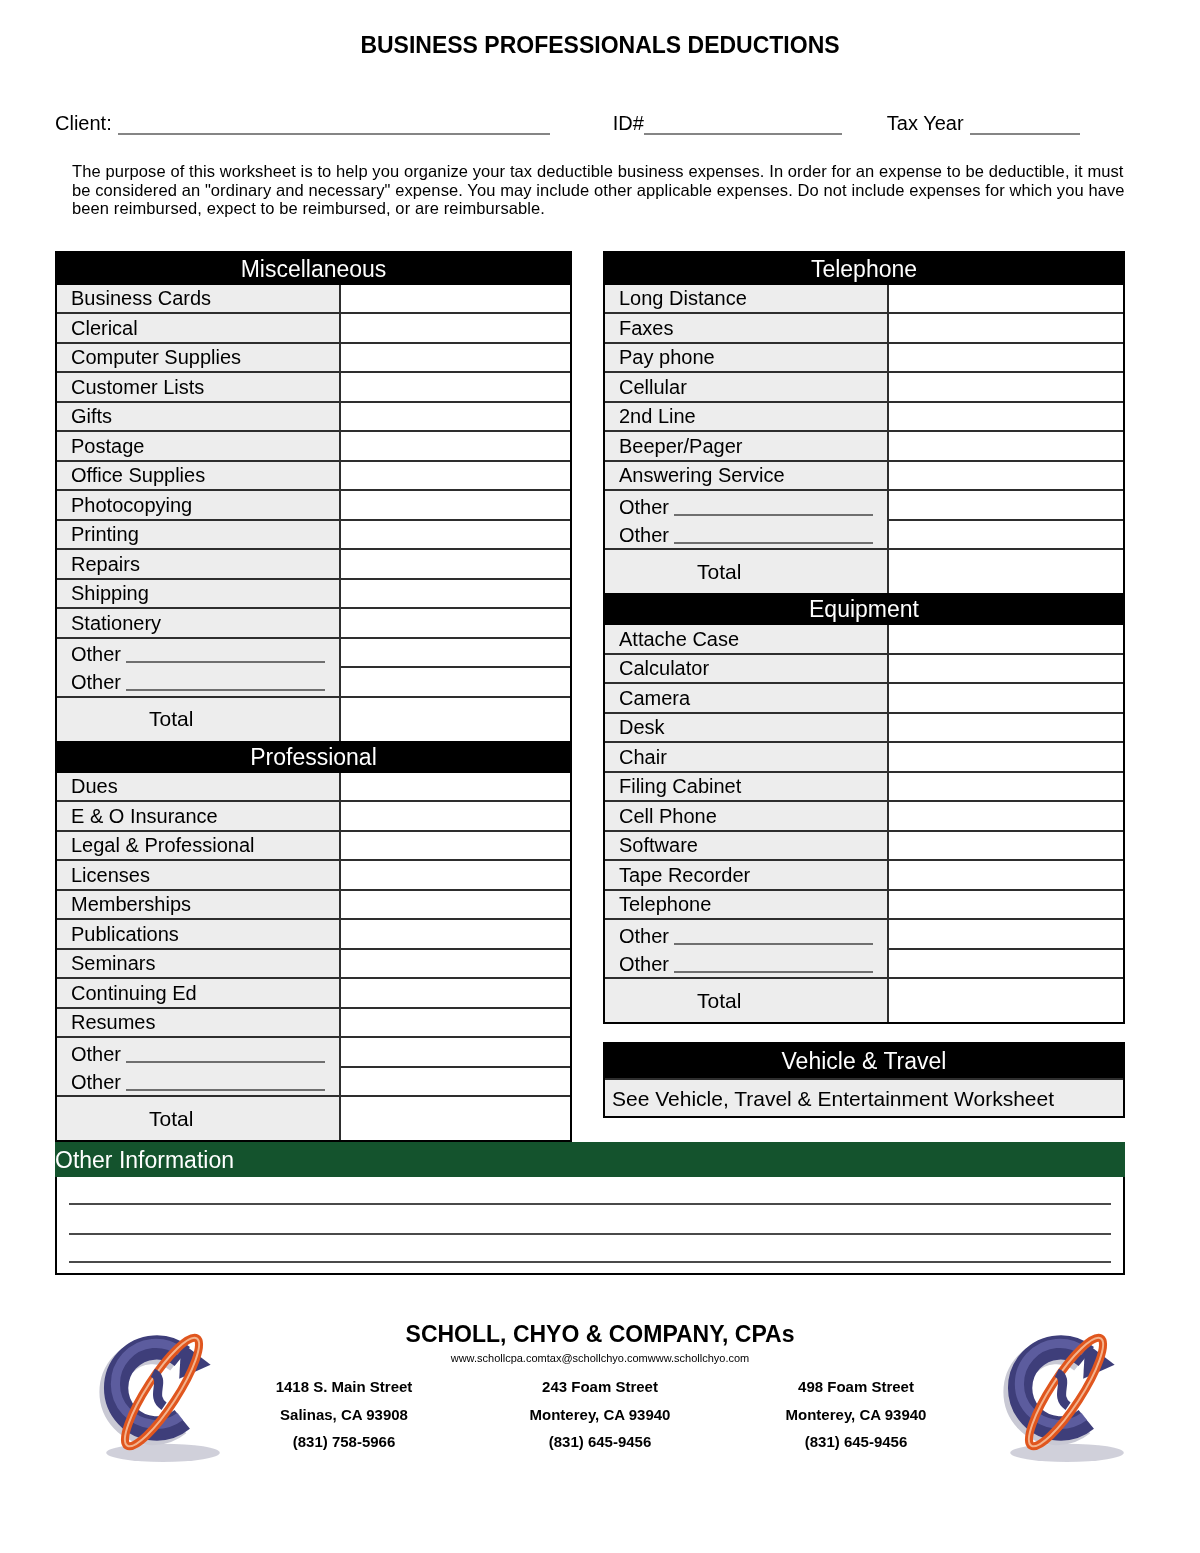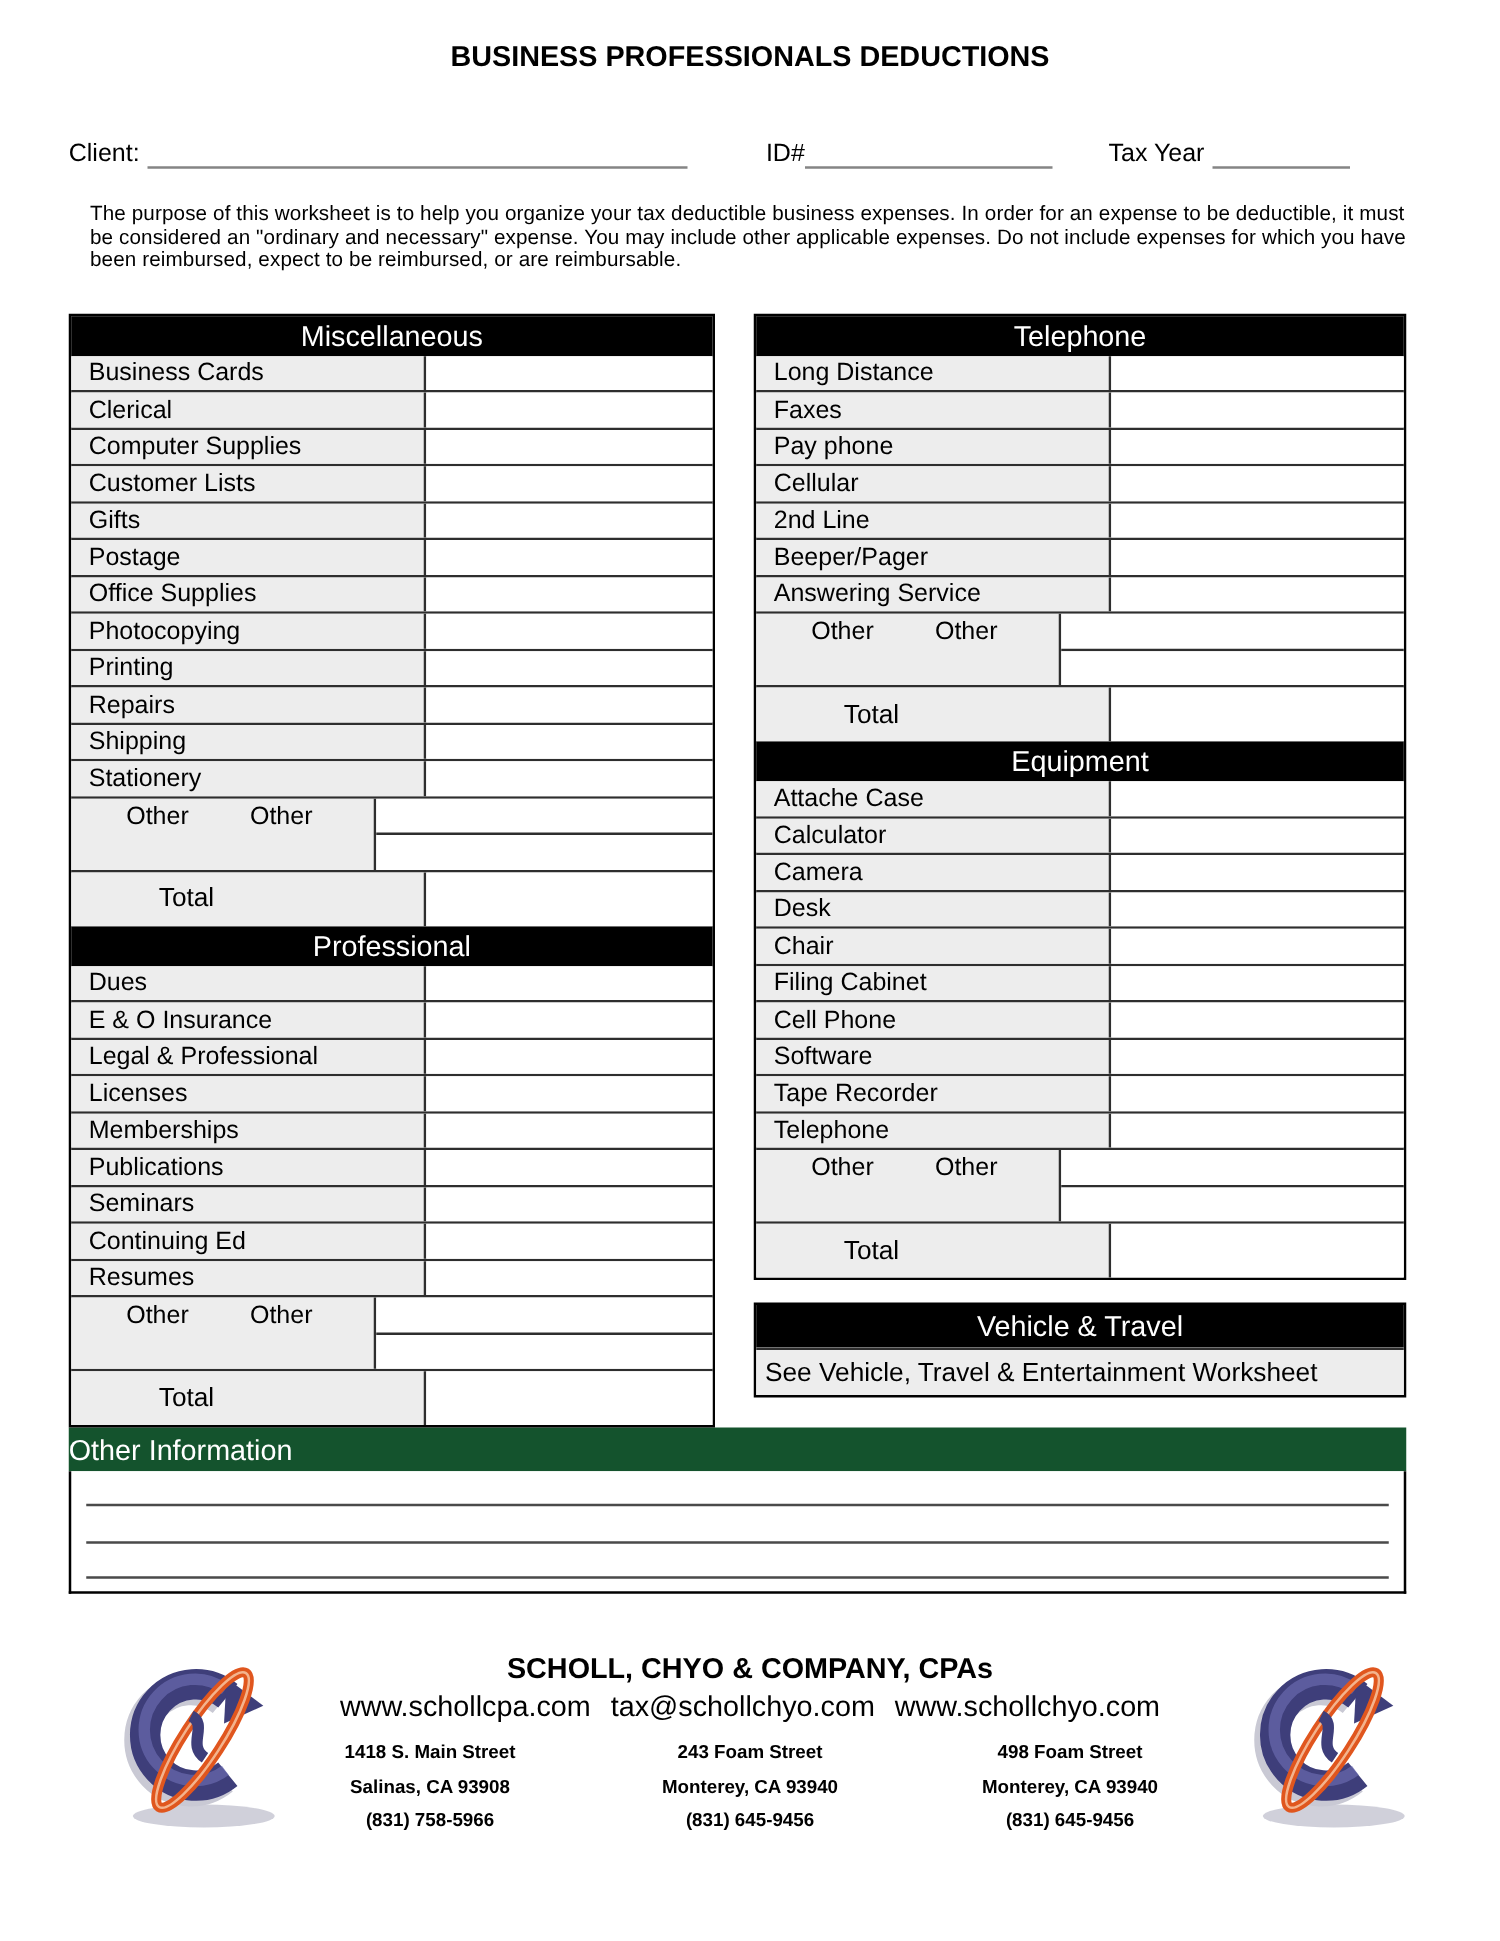--- a/index.html
+++ b/index.html
@@ -24,45 +24,45 @@
   .tbox { border:2px solid #000; }
   .sect-header { background:#000; color:#fff; text-align:center; font-size:23px;
     height:32px; line-height:33px; font-weight:normal; }
   .trow { display:flex; height:27.5px; border-top:2px solid #2e2e2e; }
   .trow:first-of-type { border-top:none; }
   .tlabel { width:284px; box-sizing:border-box; border-right:2px solid #2e2e2e;
     background:#ededed; padding-left:14px; font-size:20px; display:flex; align-items:center; }
   .tvalue { flex:1; background:#fff; }
 
   .other-block { display:flex; height:57px; border-top:2px solid #2e2e2e; }
-  .other-labels { width:244px; box-sizing:border-box; border-right:2px solid #2e2e2e;
-    background:#ededed; padding-left:14px; display:flex; flex-direction:row; justify-content:space-evenly; }
+  .other-labels { width:284px; box-sizing:border-box; border-right:2px solid #2e2e2e;
+    background:#ededed; padding-left:14px; display:flex; flex-direction:column; justify-content:space-evenly; }
   .other-line { display:flex; align-items:flex-end; font-size:20px; height:26px; }
   .other-fill { flex:1; border-bottom:2px solid #6f6f6f; margin:0 14px 3px 5px; }
   .other-values { flex:1; display:flex; flex-direction:column; }
   .ovalue { flex:1; background:#fff; }
   .ovalue.first { border-bottom:2px solid #2e2e2e; }
 
   .trow.total { height:43px; }
-  .total-label { padding-left:70px; font-size:21px; background:#ededed; }
+  .total-label { padding-left:92px; font-size:21px; background:#ededed; }
 
   .vt-box { border:2px solid #000; margin-top:18px; }
   .vt-header { height:34px; line-height:35px; }
   .vt-note { background:#ededed; height:36px; line-height:37px; border-top:2px solid #2e2e2e;
     font-size:21px; padding-left:7px; white-space:nowrap; }
 
   .oi { margin-left:55px; width:1070px; }
   .oi-header { background:#14532d; color:#fff; text-align:left; font-size:23px; height:35px; line-height:36px; }
   .oi-body { border:2px solid #000; border-top:none; height:96px; position:relative; background:#fff; }
   .oi-line { position:absolute; left:12px; right:12px; border-bottom:2px solid #4a4a4a; }
   .oi-l1 { top:26px; } .oi-l2 { top:56px; } .oi-l3 { top:84px; }
 
   .footer { position:relative; margin-top:46px; height:170px; }
   .f-company { text-align:center; font-weight:bold; font-size:23px; }
-  .f-web { display:flex; justify-content:center; gap:16px; font-size:23px; margin-top:4px; }
+  .f-web { display:flex; justify-content:center; font-size:11px; margin-top:4px; }
   .f-offices { display:flex; justify-content:center; gap:36px; margin-top:9px; }
   .f-office { text-align:center; font-weight:bold; font-size:15px; line-height:27.5px; width:220px; }
   .logo { position:absolute; top:-6px; width:152px; height:152px; }
   .logo-left { left:86px; }
   .logo-right { right:58px; }
 </style>
 </head>
 <body>
 
 <div class="title">BUSINESS PROFESSIONALS DEDUCTIONS</div>

